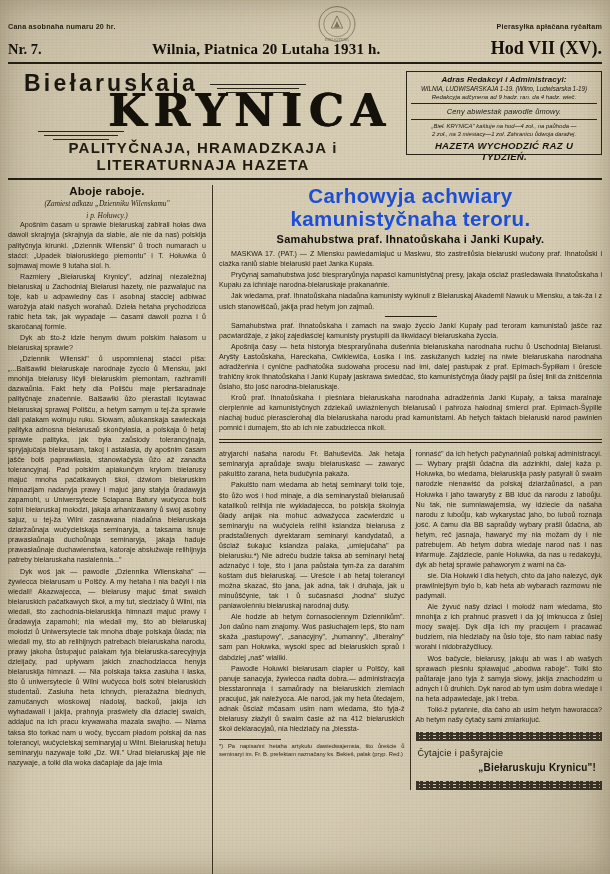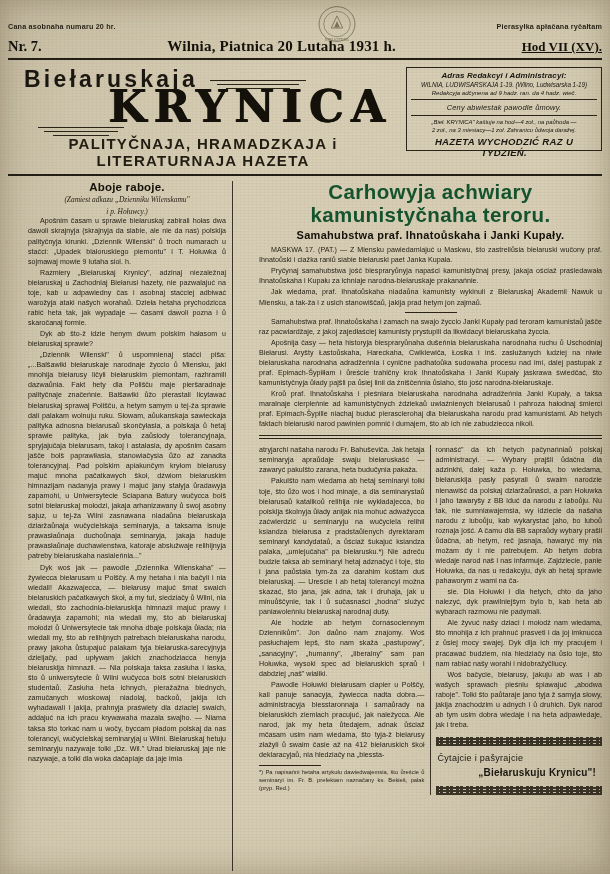--- a/index.html
+++ b/index.html
@@ -61,21 +61,21 @@
     justify-content: space-between;
     align-items: baseline;
     font-family: "Liberation Serif", serif;
     font-weight: bold;
     font-size: 15px;
     padding-top: 7px;
     color: #14110a;
   }
   .issueline .nr { font-size: 14.5px; }
   .issueline .date { font-size: 15px; letter-spacing: .2px; }
-  .issueline .hod { font-size: 13px; text-decoration: underline; }
+  .issueline .hod { font-size: 18px; }
   .rule-heavy {
     border-bottom: 2.2px solid #241f14;
     margin-top: 3px;
   }
 
   
   .masthead-row {
     display: flex;
     align-items: stretch;
     margin-top: 7px;
@@ -190,40 +190,39 @@
 
   
   .cols {
     display: flex;
     margin-top: 5px;
     height: 690px;
   }
   .col {
     box-sizing: border-box;
     position: relative;
-    margin-left: 20px;
   }
   .col-left {
     width: 205px;
     padding-right: 6px;
     border-right: 1px solid #3a3222;
   }
   .col-main {
     flex: 1;
     padding-left: 6px;
   }
   .headline-zone { }
   .hl1 {
     font-family: "Liberation Sans", sans-serif;
     font-weight: bold;
     font-size: 20.5px;
     text-align: center;
     letter-spacing: .4px;
     line-height: 1.1;
-    color: #14532d;
+    color: #1d4ed8;
   }
   .hl2 {
     font-family: "Liberation Sans", sans-serif;
     font-weight: bold;
     font-size: 11px;
     text-align: center;
     letter-spacing: .3px;
     margin-top: 3px;
     color: #14110a;
   }
@@ -434,20 +433,21 @@
             <p class="p">Pawodle Hołuwki biełarusam ciapier u Polščy, kali panuje sanacyja, žywiecca nadta dobra.— administracyja biesstaronnaja i samaůrady na biełaruskich ziemlach pracujuć, jak naležycca. Ale narod, jak my heta ůtedajem, adnak ůściaž mčasam usim nam wiedama, što tyja-ž biełarusy złažyli ů swaim časie až na 412 biełaruskich škoł deklaracyjaů, nia hledziačy na „biesstа-</p>
             <div class="fnrule"></div>
             <p class="fn">*) Pa napisańni hetaha artykułu dawiedwajemsia, što ůreście ů seminaryi im. Fr. B. prefektam naznačany ks. Bekieš, palak (pryp. Red.)</p>
           </div>
 
           <div class="subcol b">
             <p class="p noind">ronnaść" da ich hetych pačynańniaů polskaj administracyi. — Wybary prajšli ůdačna dla adzinkhi, dalej kaža p. Hołuwka, bo wiedama, biełaruskija pasły paśyrali ů swaim narodzie nienawiść da polskaj dziaržaůnaści, a pan Hołuwka i jaho tawaryšy z BB iduć da narodu z laboůju. Nu tak, nie sumniawajemsia, wy idziecie da našaha narodu z luboůju, kab wykarystać jaho, bo luboů roznaja jość. A čamu dla BB sapraůdy wybary prašli ůdačna, ab hetym, reč jasnaja, hawaryć my nia možam dy i nie patrebujem. Ab hetym dobra wiedaje narod naš i nas infarmuje. Zajdziecie, panie Hołuwka, da nas u redakcyju, dyk ab hetaj sprawie pahaworym z wami na ča-</p>
             <p class="p">sie. Dla Hołuwki i dla hetych, chto da jaho nalezyć, dyk prawilniejšym bylo b, kab heta ab wybarach razmowu nie padymali.</p>
             <p class="p">Ale žyvuć našy dziaci i mołodź nam wiedama, što mnohija z ich prahnuć prasveti i da joj imknucca z ůsiej mocy swajej. Dyk dlja ich my pracujem i pracawać budziem, nia hledziačy na ůsio toje, što nam rabiać našy worahi i nidobražyčliucy.</p>
             <p class="p">Woś bačycie, biełarusy, jakuju ab was i ab wašych sprawach pieśniu śpiawajuć „abodwa raboje". Tolki što paůtaraje jano tyja ž samyja słowy, jakija znachodzim u adnych i ů druhich. Dyk narod ab tym usim dobra wiedaje i na heta adpawiedaje, jak i treba.</p>
+            <p class="p">Tolki-ž pytańnie, dla čaho ab usim hetym haworacca? Ab hetym našy čytačy samі zmiarkujuć.</p>
 
             <div class="promo">
               <div class="ornband"></div>
               <div class="promo-l1">Čytajcie i pašyrajcie</div>
               <div class="promo-l2">„Biełaruskuju Krynicu"!</div>
               <div class="ornband"></div>
             </div>
           </div>
         </div>
 

